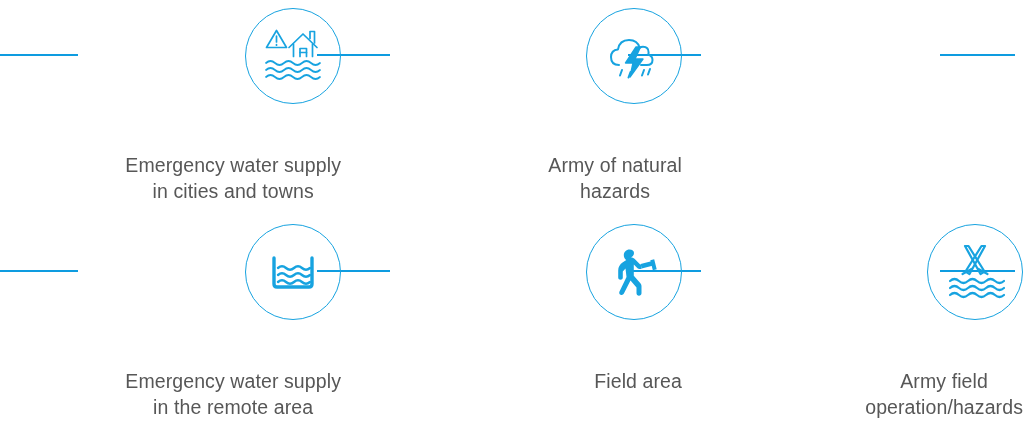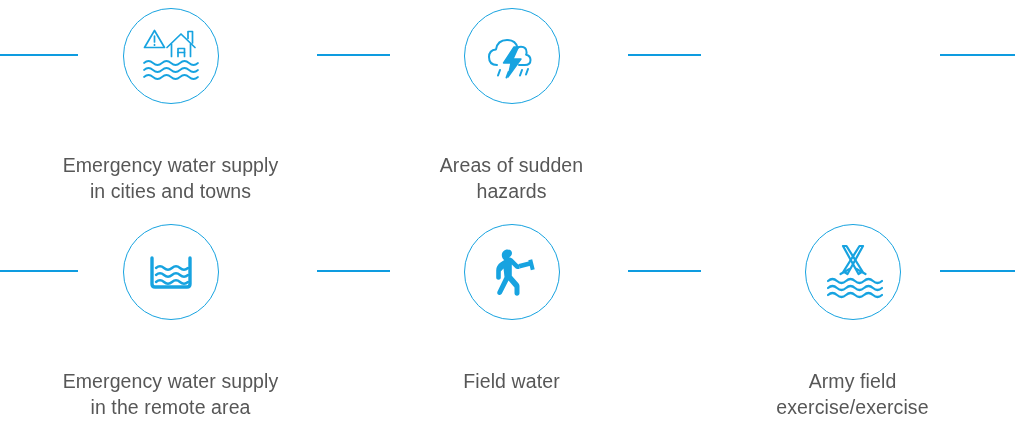--- a/index.html
+++ b/index.html
@@ -25,21 +25,21 @@
     display: flex;
     flex-direction: row;
     align-items: flex-start;
   }
   .cell {
     position: relative;
     width: 341px;
     height: 216px;
     display: flex;
     flex-direction: column;
-    align-items: center;
+    align-items: flex-end;
   }
   .icon-wrap {
     position: relative;
     width: 96px;
     height: 96px;
     margin-top: 8px;
     display: flex;
     align-items: center;
     justify-content: center;
   }
@@ -122,21 +122,21 @@
           <g fill="none" stroke="#17A3E0" stroke-width="2" stroke-linecap="round" stroke-linejoin="round">
             <path d="M16 40 q-8 0 -8 -8 q0 -7 7 -7.6 q1.5 -9.4 11 -9.4 q8.6 0 10.6 7.8 q1.6 -1 3.4 -1 q5.6 0 5.6 5.6 q0 1.2 -0.5 2.3 q4.4 0.9 4.4 5.3 q0 5 -5.6 5 L38 40"></path>
             <path d="M19 45 L17 50.5"></path>
             <path d="M27.5 47 L25.5 52.5"></path>
             <path d="M41 45 L39 50.5"></path>
             <path d="M47 44 L45 49.5"></path>
           </g>
           <path d="M33 22 L22.5 38 L30 38 L27 52 L40 34 L32 34 L37.5 22 Z" fill="#17A3E0" stroke="#17A3E0" stroke-width="1.4" stroke-linejoin="round"></path>
         </svg>
       </div>
-      <div class="caption">Areas of sudden
+      <div class="caption">Army of natural
 hazards</div>
     </div>
 
   </div>
 
   <div class="row">
     <div class="conn c0"></div>
     <div class="conn c1"></div>
     <div class="conn c2"></div>
     <div class="conn c3"></div>
@@ -161,36 +161,36 @@
       <div class="icon-wrap">
         <div class="circle"></div>
         <svg class="glyph" viewBox="0 0 62 62">
           <g fill="#17A3E0">
             <path d="M26.5 8.5 C23.2 8.5 20.8 11 20.8 14.2 C20.8 16.2 21.8 18 23.3 19 L19.5 21.5 C16.8 23.2 15.2 26.2 15.2 29.4 L15.2 36.5 C15.2 37.8 16.2 38.8 17.5 38.8 C18.8 38.8 19.8 37.8 19.8 36.5 L19.8 30.5 L22.5 27.5 L23.5 36 L16.5 50.5 C15.9 51.8 16.4 53.2 17.6 53.8 C18.9 54.4 20.3 53.9 20.9 52.6 L27.5 39.5 L33.5 46.5 L33.5 52.2 C33.5 53.6 34.6 54.7 36 54.7 C37.4 54.7 38.5 53.6 38.5 52.2 L38.5 45.2 C38.5 44 38 42.9 37.2 42 L30.8 34.8 L30.8 23.5 L34.5 27.2 C35 27.7 35.7 28 36.4 28 L38.5 28 L38.5 23.5 L37.2 23.5 L31.5 17.8 C30.5 16.9 29.3 16.4 28 16.2 C29.8 15.5 31 13.9 31 12 C31 10 29.3 8.5 26.5 8.5 Z"></path>
             <path d="M38 21.5 L50 21.5 L50 26 L38 26 Z" transform="rotate(-14 44 23.7)"></path>
             <path d="M48.5 18.5 L52.5 18.5 L52.5 29 L48.5 29 Z" transform="rotate(-14 50.5 23.7)"></path>
           </g>
         </svg>
       </div>
-      <div class="caption">Field water</div>
+      <div class="caption">Field area</div>
     </div>
 
     <div class="cell">
       <div class="icon-wrap">
         <div class="circle"></div>
         <svg class="glyph" viewBox="0 0 62 62">
           <g fill="none" stroke="#17A3E0" stroke-width="2.2" stroke-linecap="round" stroke-linejoin="round">
             <path d="M21 5 L24.5 5 L40.5 30.5 L36.5 33 Z"></path>
             <path d="M41 5 L37.5 5 L21.5 30.5 L25.5 33 Z"></path>
             <path d="M18.5 33 L27.5 28"></path>
             <path d="M34.5 28 L43.5 33"></path>
             <path d="M6 40 q4.5 -4 9 0 t9 0 t9 0 t9 0 t9 0 t9 0"></path>
             <path d="M6 47 q4.5 -4 9 0 t9 0 t9 0 t9 0 t9 0 t9 0"></path>
             <path d="M6 54 q4.5 -4 9 0 t9 0 t9 0 t9 0 t9 0 t9 0"></path>
           </g>
         </svg>
       </div>
       <div class="caption">Army field
-exercise/exercise</div>
+operation/hazards</div>
     </div>
   </div>
 
 </div>
 
 </body></html>

